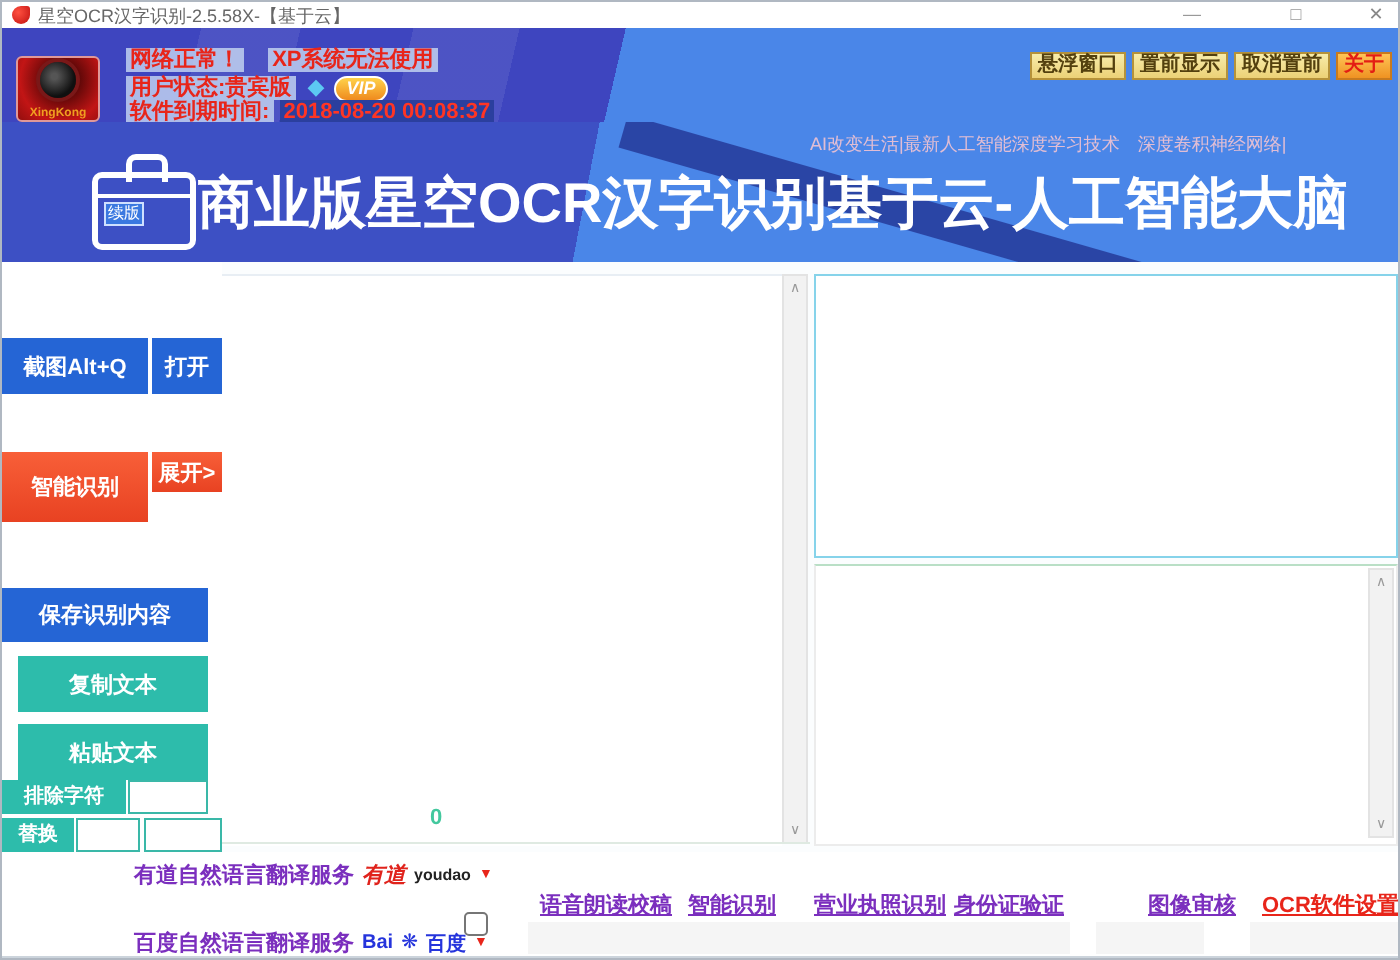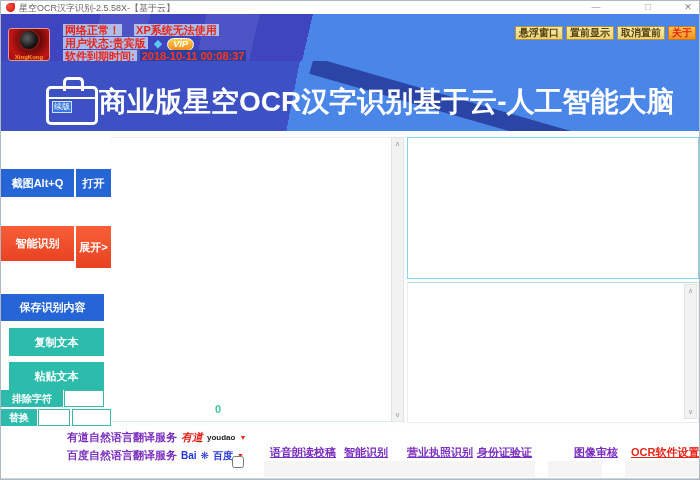--- a/index.html
+++ b/index.html
@@ -48,21 +48,21 @@
   
   .main-bg{position:absolute;left:0;top:130px;width:100%;height:295px;background:#fbfdfe;}
   .side-col{position:absolute;left:0;top:130px;width:110px;height:295px;background:#fff;}
   .sbtn{position:absolute;border:none;color:#fff;font-size:11px;font-weight:bold;text-align:center;cursor:pointer;
         font-family:inherit;padding:0;}
   .blue{background:#2565d5;} .teal{background:#2dbcab;}
   .orange{background:linear-gradient(#f85f38,#e84222);margin-top:20px;}
   .b-shot{left:0;top:168px;width:73px;height:28px;}
   .b-open{left:75px;top:168px;width:35px;height:28px;}
   .b-rec{left:0;top:205px;width:73px;height:35px;}
-  .b-exp{left:75px;top:205px;width:35px;height:42px;}
+  .b-exp{left:75px;top:205px;width:35px;height:20px;}
   .b-save{left:0;top:293px;width:103px;height:27px;}
   .b-copy{left:8px;top:327px;width:95px;height:28px;}
   .b-paste{left:8px;top:361px;width:95px;height:28px;}
   .mini-label{position:absolute;background:#2dbcab;color:#fff;font-size:10px;font-weight:bold;text-align:center;}
   .l-excl{left:0;top:389px;width:62px;height:17px;line-height:17px;}
   .l-repl{left:0;top:408px;width:36px;height:17px;line-height:17px;}
   .mini-input{position:absolute;height:15px;border:1px solid #3ab8a8;background:#fff;padding:0;font-size:10px;}
   .i-excl{left:63px;top:389px;width:38px;}
   .i-rep1{left:37px;top:408px;width:30px;}
   .i-rep2{left:71px;top:408px;width:37px;}
@@ -117,39 +117,40 @@
       <span class="hl">网络正常！</span>
       <span class="hl" style="margin-left:9px;">XP系统无法使用</span>
     </div>
     <div class="sline" style="top:23px;">
       <span class="hl">用户状态:贵宾版</span>
       <span class="vip-diamond">◆</span>
       <span class="vip-pill">VIP</span>
     </div>
     <div class="sline" style="top:36px;">
       <span class="hl">软件到期时间:</span>
-      <span class="hl-dark">2018-10-11 00:08:37</span>
+      <span class="hl-dark">2018-08-20 00:08:37</span>
     </div>
     <div class="topbtns">
       <span class="topbtn">悬浮窗口</span>
       <span class="topbtn">置前显示</span>
       <span class="topbtn">取消置前</span>
       <span class="topbtn accent">关于</span>
     </div>
   </div>
 
   <div class="header">
     <div class="dark-slash"></div>
     <div class="briefcase">
       <div class="bf-handle"></div>
       <div class="bf-body">
         <div class="bf-seam"></div>
         <span class="bf-tag">续版</span>
       </div>
     </div>
+    <span class="tagline">AI改变生活|最新人工智能深度学习技术　深度卷积神经网络|</span>
     <span class="header-title">商业版星空OCR汉字识别基于云-人工智能大脑</span>
   </div>
 
   <div class="main-bg"></div>
   <div class="side-col"></div>
 
   <button class="sbtn blue b-shot">截图Alt+Q</button>
   <button class="sbtn blue b-open">打开</button>
   <button class="sbtn orange b-rec">智能识别</button>
   <button class="sbtn orange b-exp">展开&gt;</button>
@@ -177,21 +178,21 @@
     <span class="sarr down">∨</span>
   </div>
 
   <div class="bottombar">
     <div class="svc-row" style="top:4px;">
       <span class="svc-label">有道自然语言翻译服务</span>
       <span class="yd-cn">有道</span>
       <span class="yd-en">youdao</span>
       <span class="dd-arrow">▼</span>
     </div>
-    <div class="svc-row" style="top:22px;">
+    <div class="svc-row" style="top:38px;">
       <span class="svc-label">百度自然语言翻译服务</span>
       <span class="bd-en">Bai</span>
       <span class="bd-paw">❋</span>
       <span class="bd-cn">百度</span>
       <span class="dd-arrow">▼</span>
     </div>
     <input type="checkbox" class="svc-check" style="">
 
     <span class="flink" style="left:269px;">语音朗读校稿</span>
     <span class="flink" style="left:343px;">智能识别</span>

